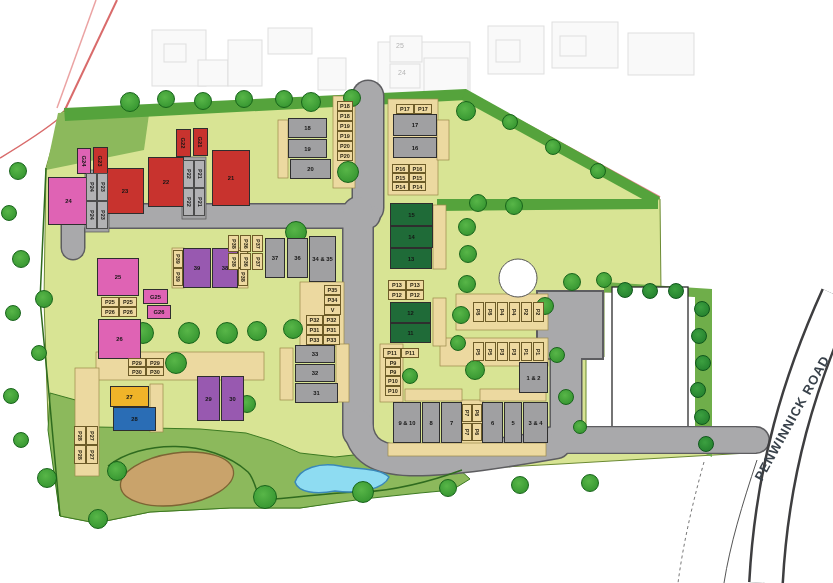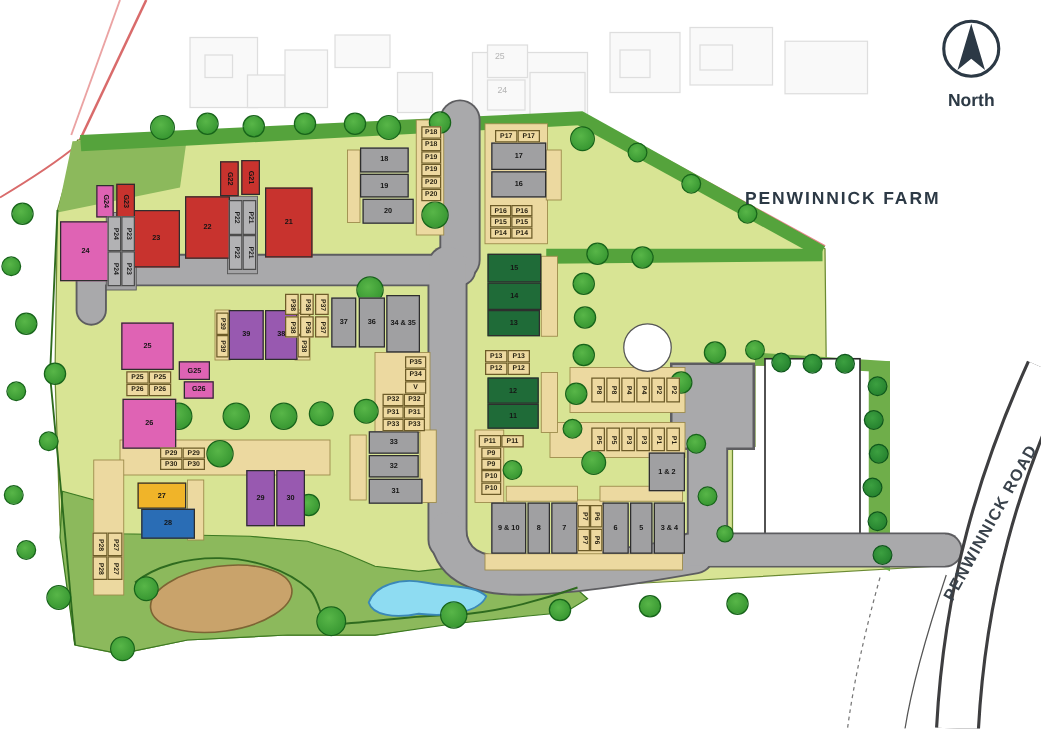--- a/index.html
+++ b/index.html
@@ -132,29 +132,21 @@
 
     <g>
       <path d="M838,296 C800,380 772,470 766,583" fill="none" stroke="#3e3e40" stroke-width="36"></path>
       <path d="M838,296 C800,380 772,470 766,583" fill="none" stroke="#ffffff" stroke-width="31"></path>
       <path d="M552,440 H756" fill="none" stroke="#a9a9ab" stroke-width="25"></path>
       <path d="M757,460 C742,505 730,545 724,583" fill="none" stroke="#555" stroke-width="1"></path>
       <path d="M704,462 C692,505 683,545 678,583" fill="none" stroke="#777" stroke-width="1" stroke-dasharray="3,3"></path>
     </g>
   </svg>
 
-  <div id="north">
-    <svg width="60" height="52" viewBox="0 0 60 52">
-      <circle cx="30" cy="25" r="22" fill="none" stroke="#2c3945" stroke-width="2.5"></circle>
-      <path d="M30,5 L41,42 L30,33 L19,42 Z" fill="#2c3945"></path>
-    </svg>
-    <div id="north-label">North</div>
-  </div>
-
-  <div id="farm-label">PENWINNICK FARM</div>
+
   <div id="road-label">PENWINNICK ROAD</div>
 
   <span class="faded-num" style="left:396px;top:42px">25</span>
   <span class="faded-num" style="left:398px;top:69px">24</span>
 <div class="tree" style="left: 120px; top: 92px; width: 20px; height: 20px;"></div>
     <div class="tree" style="left: 157px; top: 90px; width: 18px; height: 18px;"></div>
     <div class="tree" style="left: 194px; top: 92px; width: 18px; height: 18px;"></div>
     <div class="tree" style="left: 235px; top: 90px; width: 18px; height: 18px;"></div>
     <div class="tree" style="left: 275px; top: 90px; width: 18px; height: 18px;"></div>
     <div class="tree" style="left: 301px; top: 92px; width: 20px; height: 20px;"></div>

